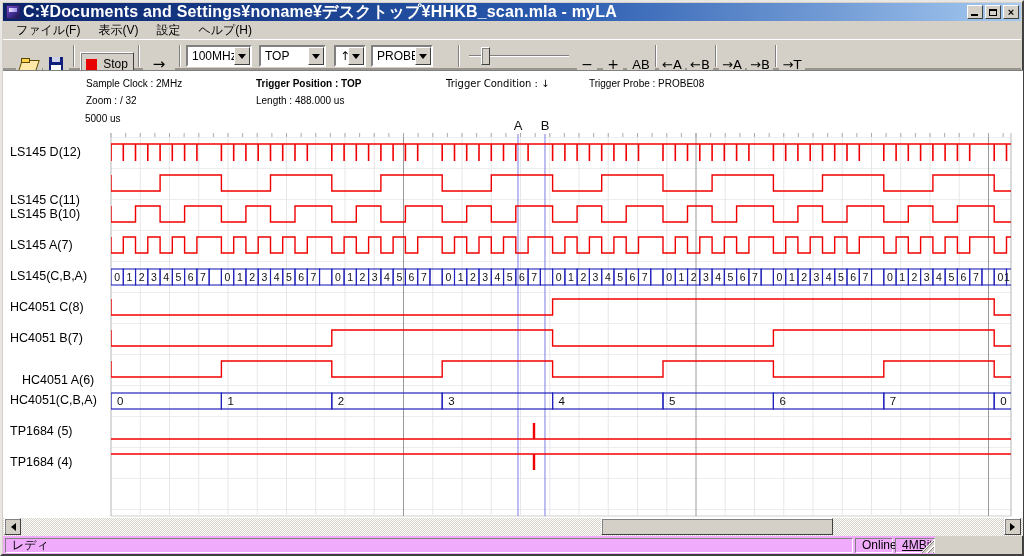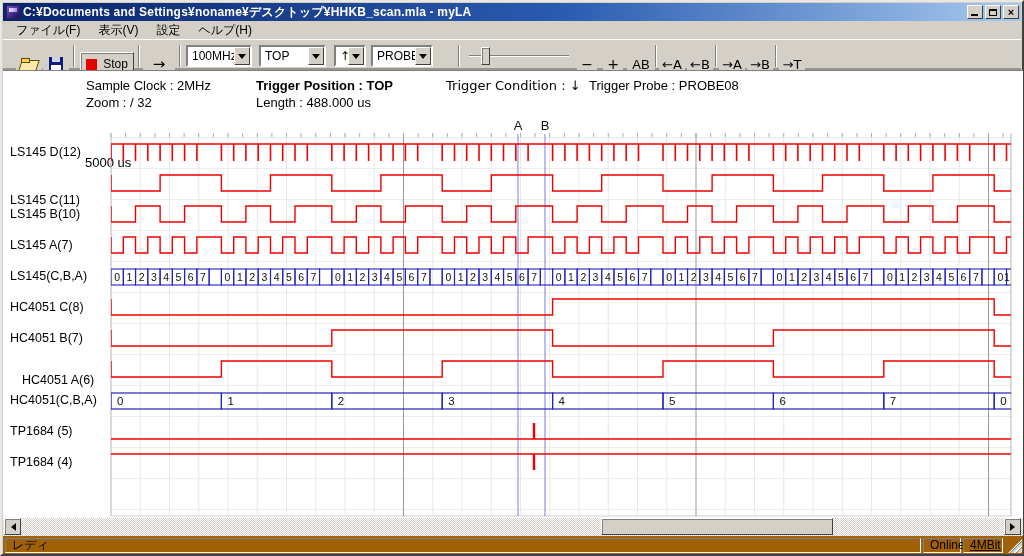--- a/index.html
+++ b/index.html
@@ -12,21 +12,21 @@
 
   
   .titlebar { position:absolute; left:1px; top:1px; width:1018px; height:18px;
               background:linear-gradient(to right,#0a246a,#2a5bb0 55%,#a6caf0);
               display:flex; align-items:center; padding:0 2px; }
   .app-icon { width:14px; height:14px; margin:0 3px 0 1px;
               background:linear-gradient(135deg,#7a4fd0,#3b2a8a 60%,#181447);
               border:1px solid #2a2060; position:relative; }
   .app-icon::after { content:""; position:absolute; left:2px; top:2px; width:8px; height:4px;
               background:linear-gradient(90deg,#e8e0ff,#9f8fe8); }
-  .title-text { color:#fff; font-weight:bold; font-size:12px; letter-spacing:0.2px;
+  .title-text { color:#fff; font-weight:bold; font-size:16px; letter-spacing:0.2px;
               white-space:nowrap; overflow:hidden; flex:1; }
   .tb-ctrl { width:16px; height:14px; background:#d4d0c8; border:1px solid;
              border-color:#fff #404040 #404040 #fff; margin-left:2px;
              display:flex; align-items:center; justify-content:center; position:relative; }
   .min-glyph  { position:absolute; left:3px; bottom:2px; width:7px; height:2px; background:#000; }
   .max-glyph  { width:8px; height:7px; border:1px solid #000; border-top-width:2px; }
   .close-glyph{ font-size:11px; font-weight:bold; line-height:10px; }
 
   
   .menubar { position:absolute; left:1px; top:19px; width:1018px; height:18px;
@@ -57,40 +57,40 @@
   .combo-btn { width:16px; background:#d4d0c8; border:1px solid; border-color:#fff #404040 #404040 #fff;
            display:flex; align-items:center; justify-content:center; }
   .dd-arrow { width:0; height:0; border:4px solid transparent; border-top:5px solid #000; margin-top:4px; }
   .slider-track { top:15px; height:2px; background:#808080; border-bottom:1px solid #fff; }
   .slider-thumb { top:7px; width:9px; height:18px; background:#d4d0c8; border:1px solid;
            border-color:#fff #404040 #404040 #fff; box-shadow:1px 1px 0 #808080 inset; }
 
   
   .client { position:absolute; left:1px; top:68px; width:1020px; height:448px; background:#fff;
             border-top:1px solid #808080; }
-  .client .txt { position:absolute; white-space:nowrap; font-size:13px; }
+  .client .txt { position:absolute; white-space:nowrap; font-size:10px; }
   .chan-label { position:absolute; left:7px; font-size:12.5px; white-space:nowrap; }
   #wave-svg { position:absolute; left:0; top:0; }
   #wave-svg text { font-family:"Liberation Sans", sans-serif; }
 
   
   .hscroll { position:absolute; left:1px; top:516px; width:1020px; height:18px;
              background:#e9e7e3;
              background-image:repeating-conic-gradient(#fff 0% 25%, #d4d0c8 0% 50%);
              background-size:2px 2px; }
   .scroll-btn { position:absolute; top:0; width:17px; height:17px; background:#d4d0c8;
              border:1px solid; border-color:#fff #404040 #404040 #fff;
              box-shadow:1px 1px 0 #808080 inset; display:flex; align-items:center; justify-content:center; }
   .arr-left  { width:0; height:0; border:4px solid transparent; border-right:5px solid #000; margin-left:-3px;}
   .arr-right { width:0; height:0; border:4px solid transparent; border-left:5px solid #000; margin-right:-3px;}
   .scroll-thumb { position:absolute; top:0; height:17px; background:#d4d0c8;
              border:1px solid; border-color:#fff #404040 #404040 #fff; box-shadow:1px 1px 0 #808080 inset; }
 
   
-  .statusbar { position:absolute; left:1px; top:534px; width:1020px; height:18px; background:#a16207;
+  .statusbar { position:absolute; left:1px; top:534px; width:932px; height:18px; background:#f0abfc;
                display:flex; align-items:center;text-align:center; }
   .sb-panel { height:15px; border:1px solid; border-color:#808080 #fff #fff #808080;
               padding:0 6px; display:flex; align-items:center; margin-left:2px; white-space:nowrap; }
   .sb-ready { width:916px; }
   .sb-grip { position:absolute; right:1px; bottom:1px; width:14px; height:14px;
              background:repeating-linear-gradient(135deg,#d4d0c8 0 2px,#fff 2px 3px,#808080 3px 4px);
              clip-path:polygon(100% 0,100% 100%,0 100%); }
 </style>
 </head>
 <body>
@@ -178,21 +178,21 @@
     <div class="tb-flat glyph" style="left:776px;width:26px;font-size:13px;">→T</div>
   </div>
 
   <div class="client">
     <div class="txt" style="left:83px;top:7px;">Sample Clock : 2MHz</div>
     <div class="txt" style="left:253px;top:7px;font-weight:bold;">Trigger Position : TOP</div>
     <div class="txt glyph" style="left:443px;top:7px;">Trigger Condition : ↓</div>
     <div class="txt" style="left:578px;top:7px;margin-left:8px;">Trigger Probe : PROBE08</div>
     <div class="txt" style="left:83px;top:24px;">Zoom : /  32</div>
     <div class="txt" style="left:253px;top:24px;">Length : 488.000 us</div>
-    <div class="txt" style="left:82px;top:42px;margin-top:42px;">5000 us</div>
+    <div class="txt" style="left:82px;top:42px;">5000 us</div>
 
     <div id="chan-labels">
         <div class="chan-label" style="top: 74px;">LS145 D(12)</div>
         <div class="chan-label" style="top: 105px; margin-top: 17px;">LS145 C(11)</div>
         <div class="chan-label" style="top: 136px;">LS145 B(10)</div>
         <div class="chan-label" style="top: 167px;">LS145 A(7)</div>
         <div class="chan-label" style="top: 198px;">LS145(C,B,A)</div>
         <div class="chan-label" style="top: 229px; text-align: right;">HC4051 C(8)</div>
         <div class="chan-label" style="top: 260px;">HC4051 B(7)</div>
         <div class="chan-label" style="top: 302px; margin-left: 12px;">HC4051 A(6)</div>

